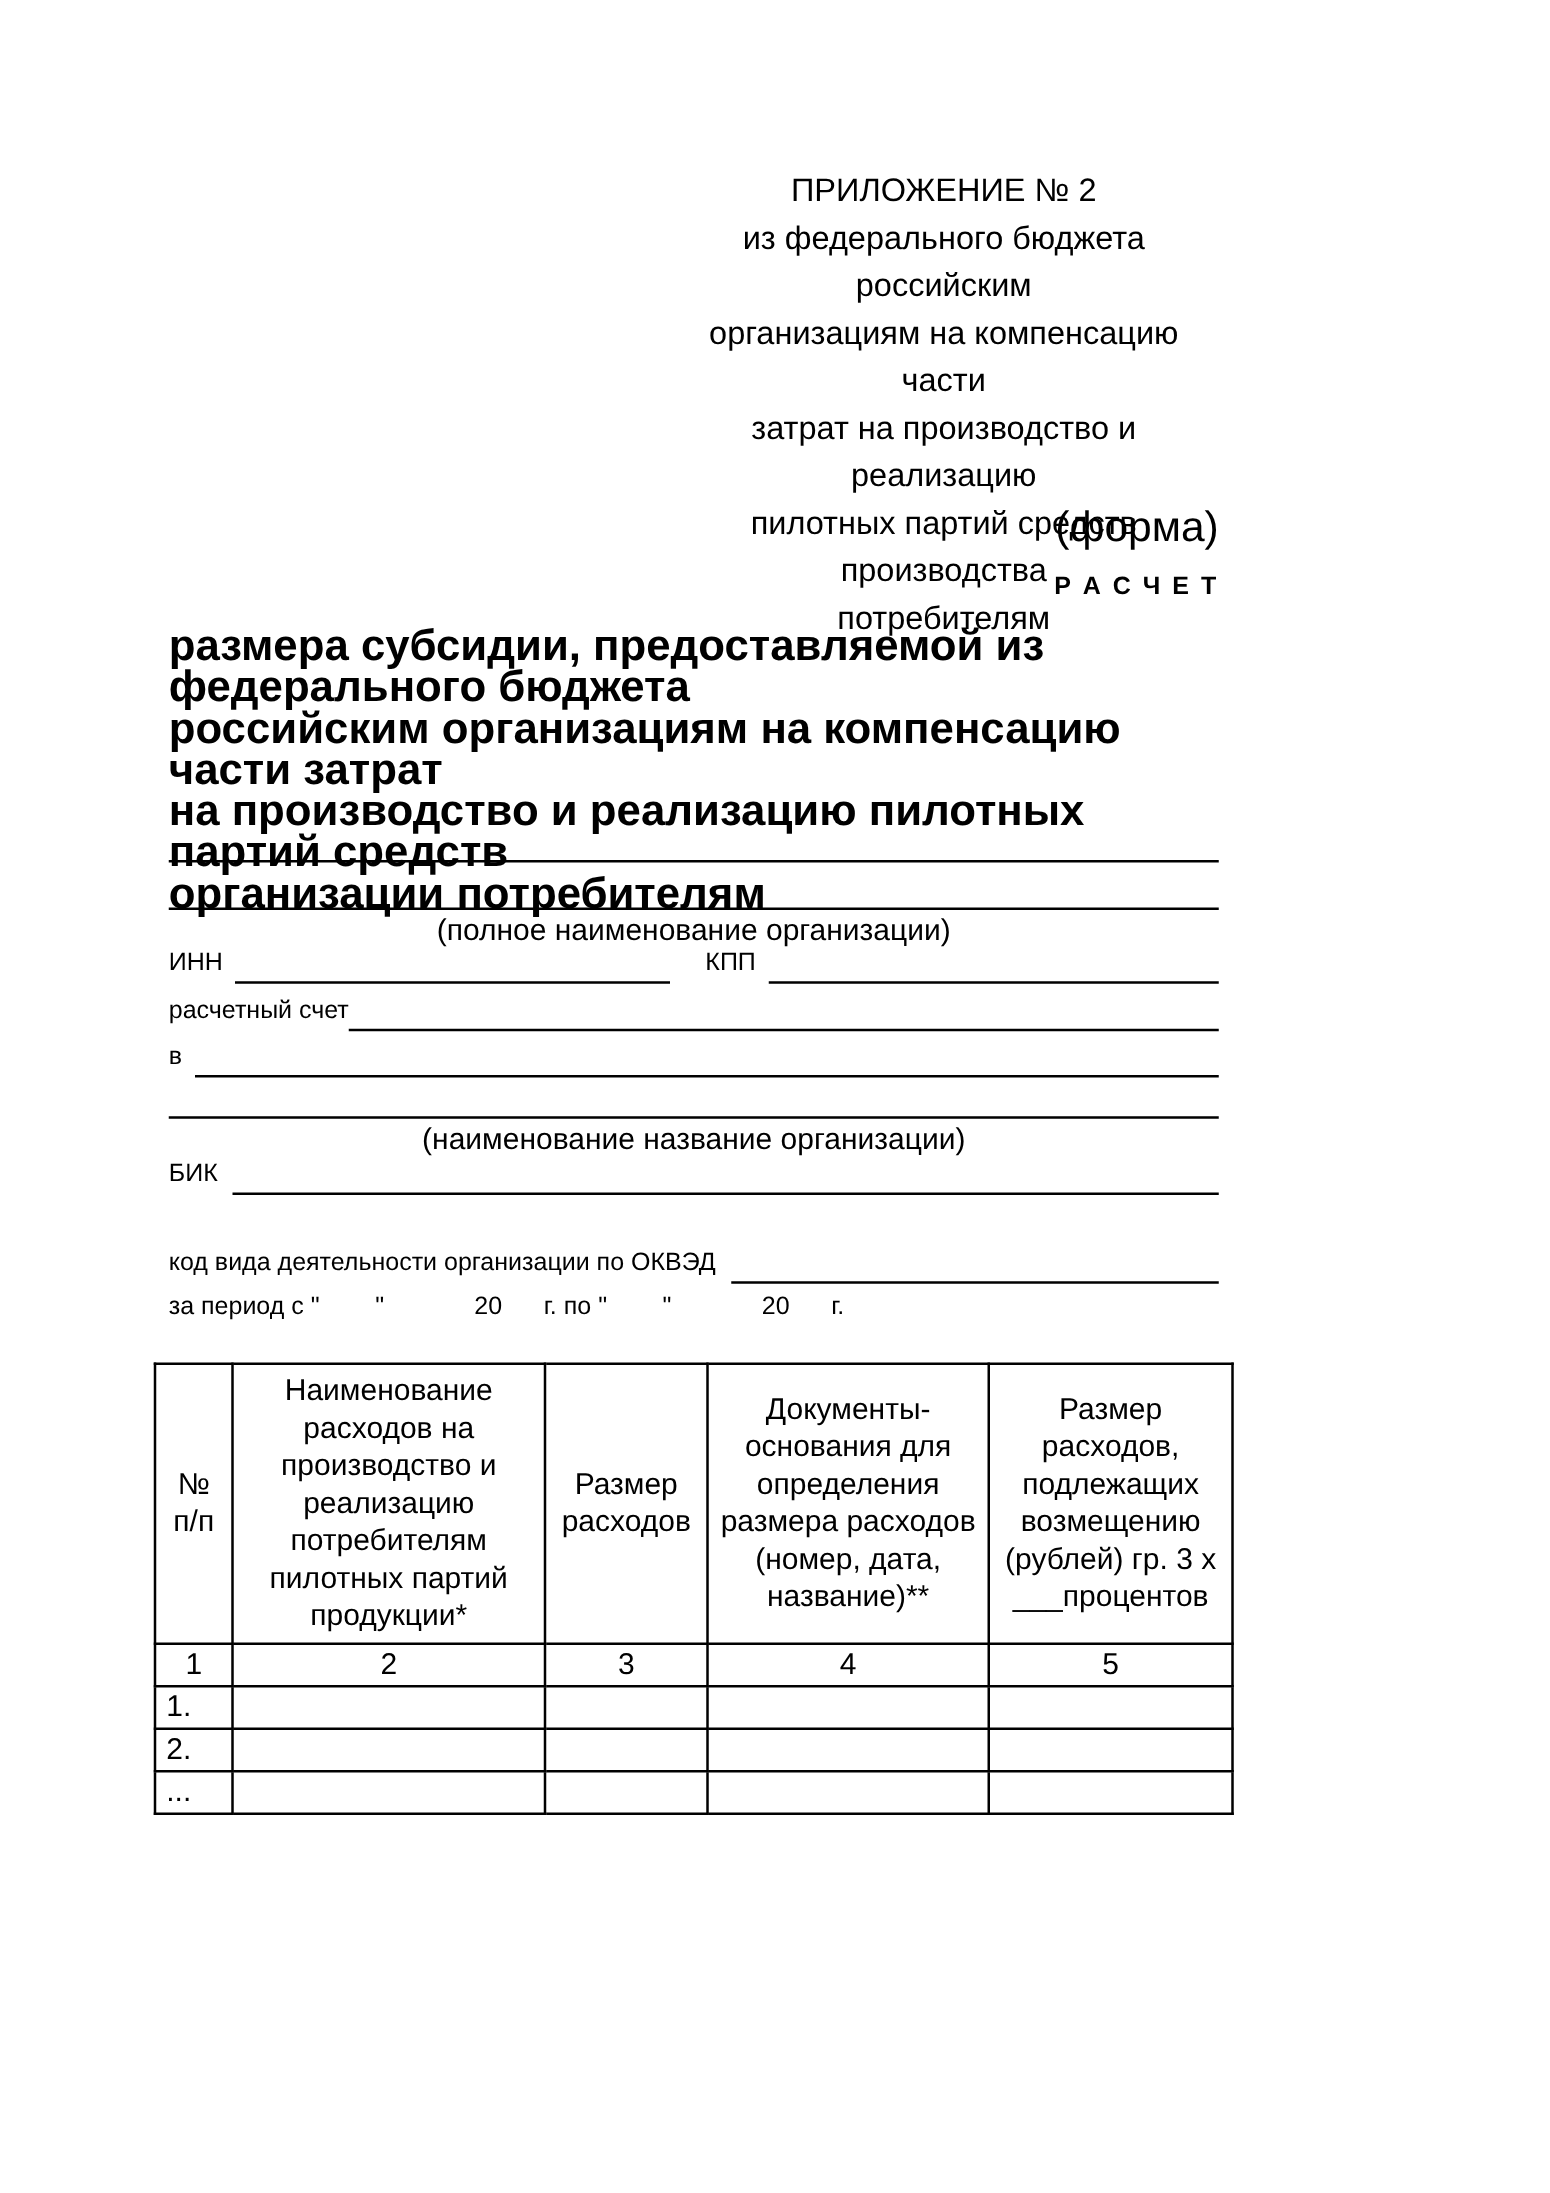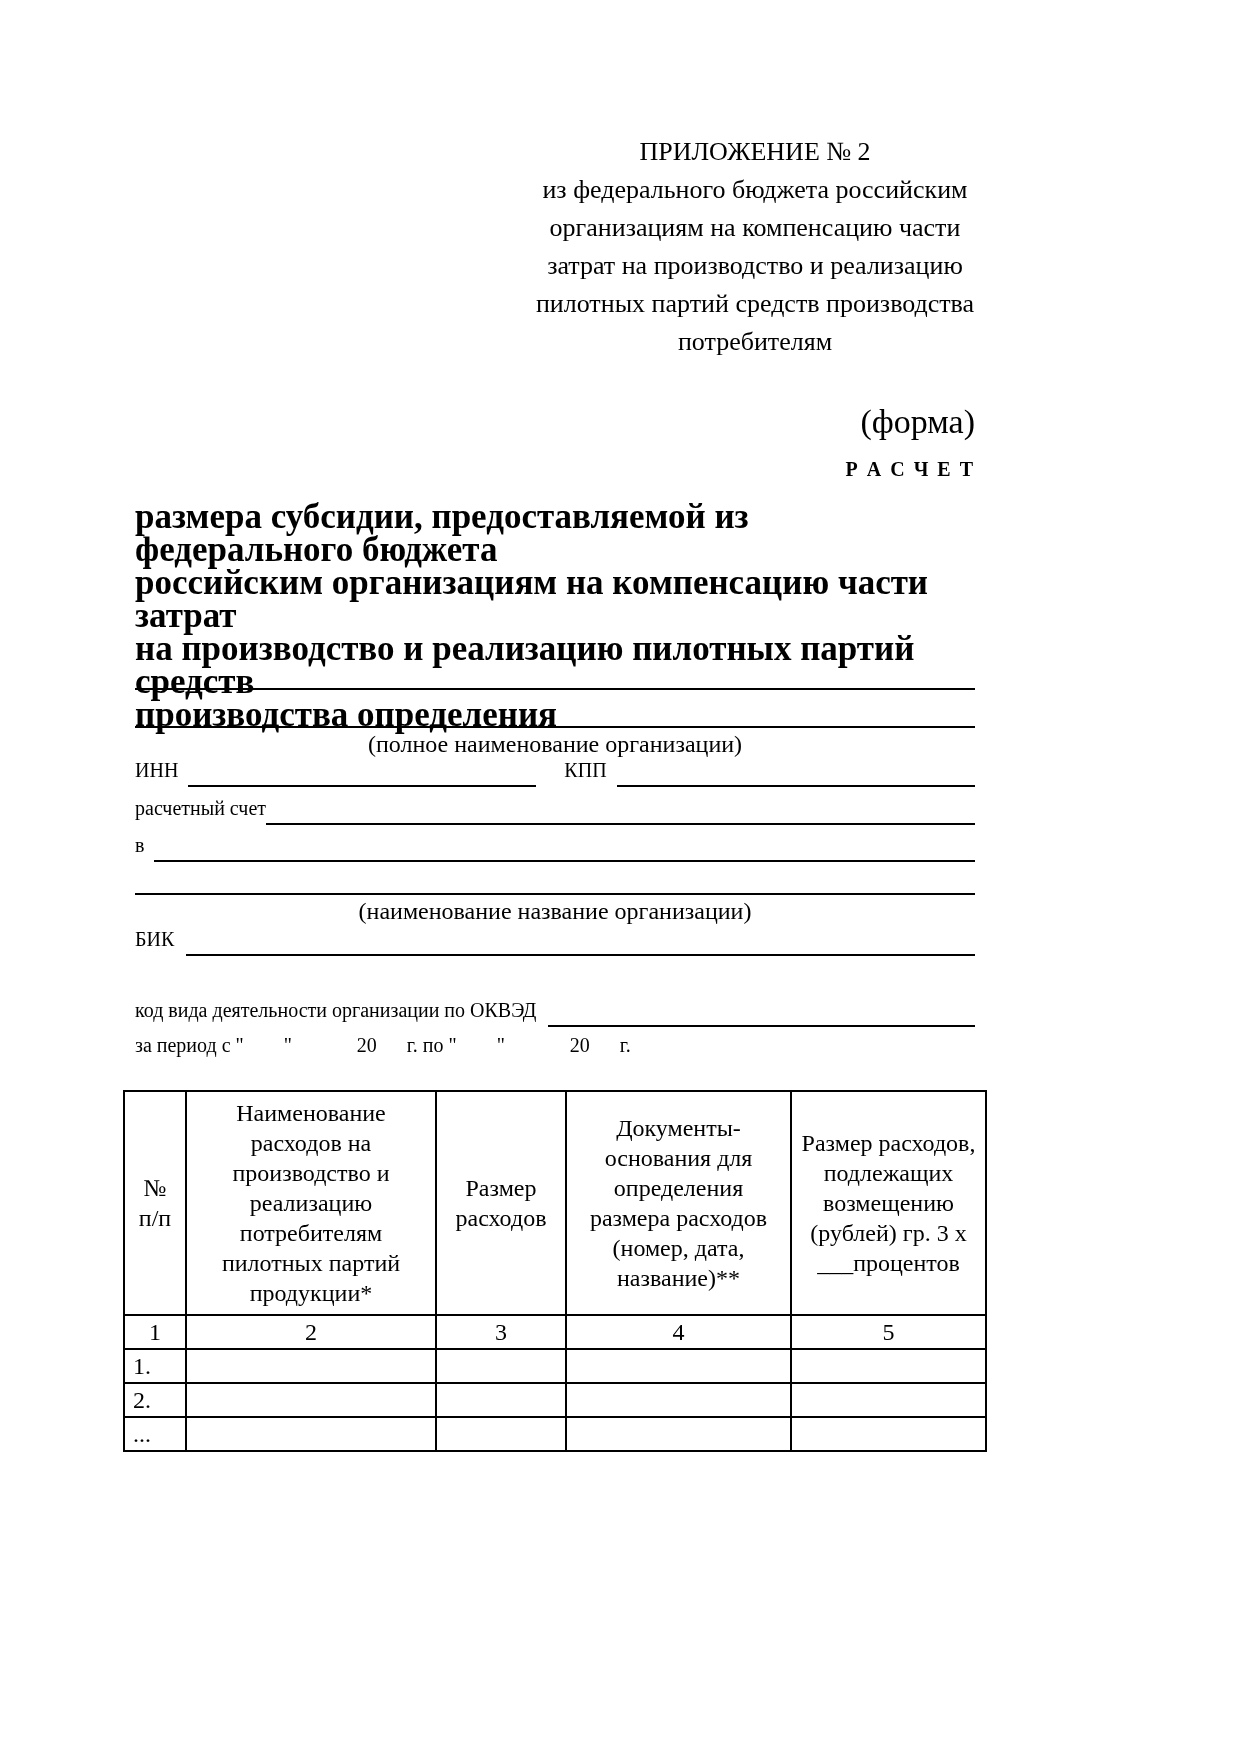--- a/index.html
+++ b/index.html
@@ -3,21 +3,21 @@
 <meta charset="utf-8">
 <style>
   * { margin: 0; padding: 0; box-sizing: border-box; }
   html, body { background: #ffffff; }
   .page {
     position: relative;
     width: 1240px;
     height: 1754px;
     background: #ffffff;
     color: #000000;
-    font-family: Liberation Serif, serif;
+    font-family: Liberation Sans, sans-serif;
     overflow: hidden;
   }
 
   
   .appendix {
     position: absolute;
     top: 133px; left: 530px; width: 450px;
     text-align: center;
     font-size: 26px;
     line-height: 38px;
@@ -129,21 +129,21 @@
   </div>
 
   <div class="forma">(форма)</div>
 
   <div class="doc-title">Р А С Ч Е Т</div>
 
   <div class="subtitle">
     <div>размера субсидии, предоставляемой из федерального бюджета</div>
     <div>российским организациям на компенсацию части затрат</div>
     <div>на производство и реализацию пилотных партий средств</div>
-    <div>производства определения</div>
+    <div>организации потребителям</div>
   </div>
 
   <div class="rule" style="top:688px;"></div>
   <div class="rule" style="top:726px;"></div>
   <div class="caption" style="top:731px;">(полное наименование организации)</div>
 
   <div class="frow" style="top:753px;">
     <span class="lbl">ИНН</span>
     <span class="blank" style="width:348px; margin-left:10px;"></span>
     <span class="lbl" style="margin-left:28px;">КПП</span>

